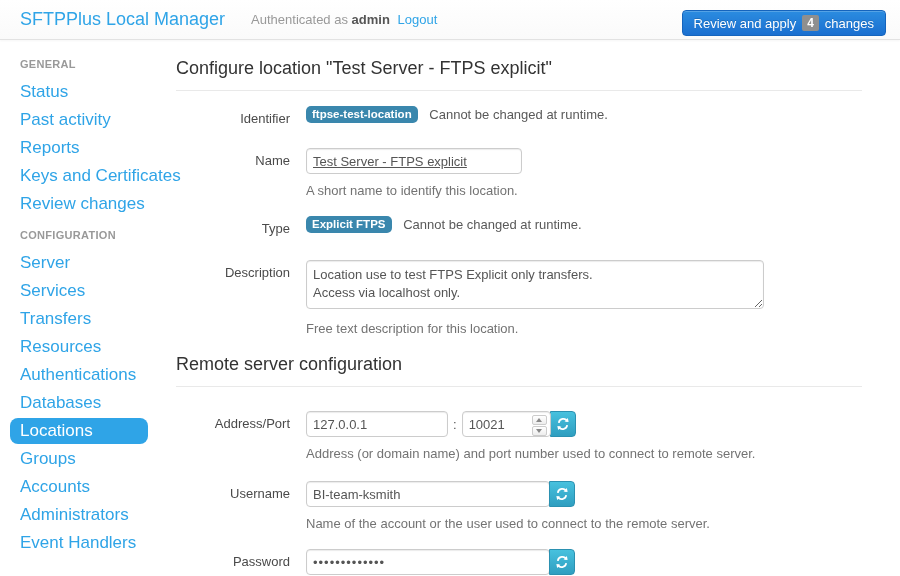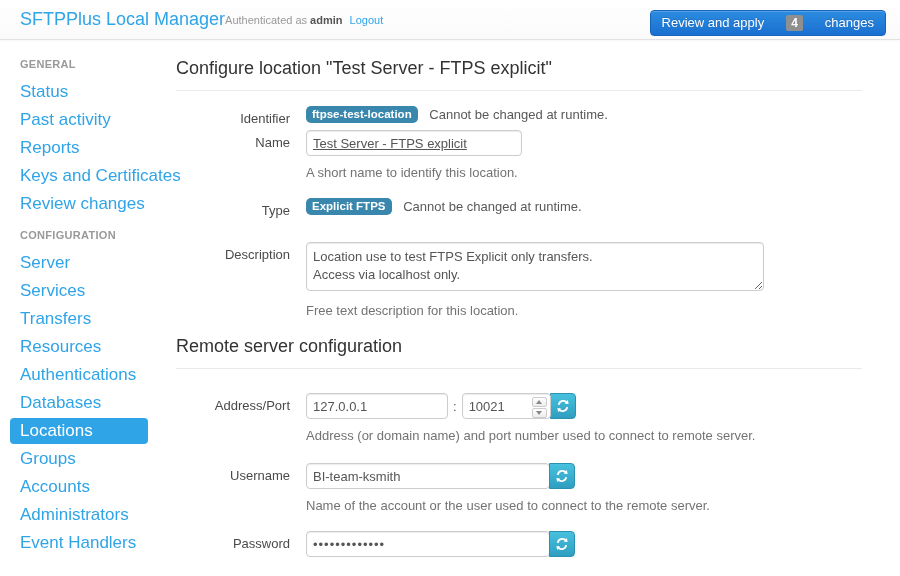--- a/index.html
+++ b/index.html
@@ -11,29 +11,29 @@
   a { text-decoration:none; }
 
   
   .header {
     height:39px; display:flex; align-items:center;
     background:linear-gradient(#ffffff,#fafafa);
     border-bottom:1px solid #e2e2e2;
     box-shadow:0 1px 2px rgba(0,0,0,0.04);
   }
   .brand { color:#2fa4e7; font-size:18px; padding-left:20px; white-space:nowrap; }
-  .auth { color:#999; font-size:11px; white-space:nowrap; }
+  .auth { margin-left:26px; color:#999; font-size:13px; white-space:nowrap; }
   .auth .user { color:#555; font-weight:bold; }
   .auth .logout { color:#2fa4e7; margin-left:4px; }
   .review-btn {
     margin-left:auto; margin-right:14px;
     background:linear-gradient(#2b8ce0,#1a6fd0);
     border:1px solid #1564bd; border-radius:4px;
     color:#fff; font-size:13px; padding:4px 11px;
-    display:flex; align-items:flex-start; gap:22px;
+    display:flex; align-items:center; gap:6px;
     font-family:inherit; cursor:pointer;
     text-shadow:0 -1px 0 rgba(0,0,0,0.15);
     box-shadow:inset 0 1px 0 rgba(255,255,255,0.2);
     margin-top:7px;
   }
   .count-badge {
     background:#8f8f8f; border-radius:2px; padding:0 5px;
     font-size:12px; font-weight:bold; text-shadow:none;
     display:inline-block; line-height:16px;
   }
@@ -46,35 +46,35 @@
   
   .nav-header {
     font-size:11px; font-weight:bold; color:#999;
     padding:10px 10px 9px 20px; letter-spacing:0.3px;
   }
   .nav-item {
     display:block; color:#2fa4e7; font-size:17px; line-height:16px;
     padding:5px 10px; margin:0 12px 2px 10px; border-radius:4px;
     white-space:nowrap; cursor:pointer;
   }
-  .nav-item.active { background:#2fa4e7; color:#fff; }
+  .nav-item.active { background:#2fa4e7; color:#fff;border-radius:8px; }
 
   
   .page-title, .section-title {
     font-size:18px; font-weight:normal; color:#333;
     padding-bottom:11px; border-bottom:1px solid #e9e9e9;
   }
   .page-title { margin-top:6px; }
   .section-title { margin-top:18px; }
 
   .form-row { display:flex; }
   .mt-15 { margin-top:15px;justify-content:center; }
   .mt-18 { margin-top:18px; }
   .mt-20 { margin-top:20px; }
-  .mt-22 { margin-top:4px; }
+  .mt-22 { margin-top:22px; }
   .mt-24 { margin-top:24px; }
   .row-label {
     width:114px; flex:none; text-align:right; padding-right:16px;
     padding-top:5px; color:#4a4a4a; font-size:13px;
   }
   .row-control { flex:1; min-width:0; }
 
   .badge-info {
     display:inline-block; background:#3a87ad; color:#fff;
     font-size:11.5px; font-weight:bold; padding:2px 6px 3px;

